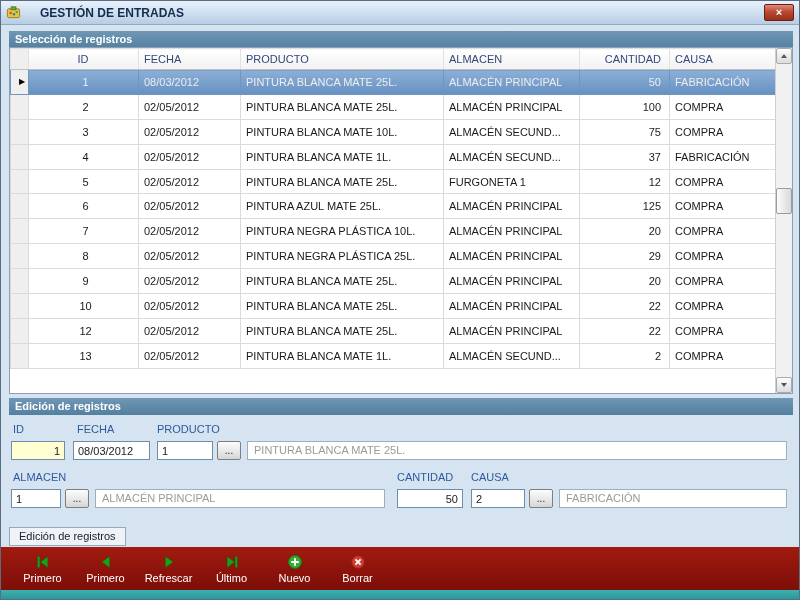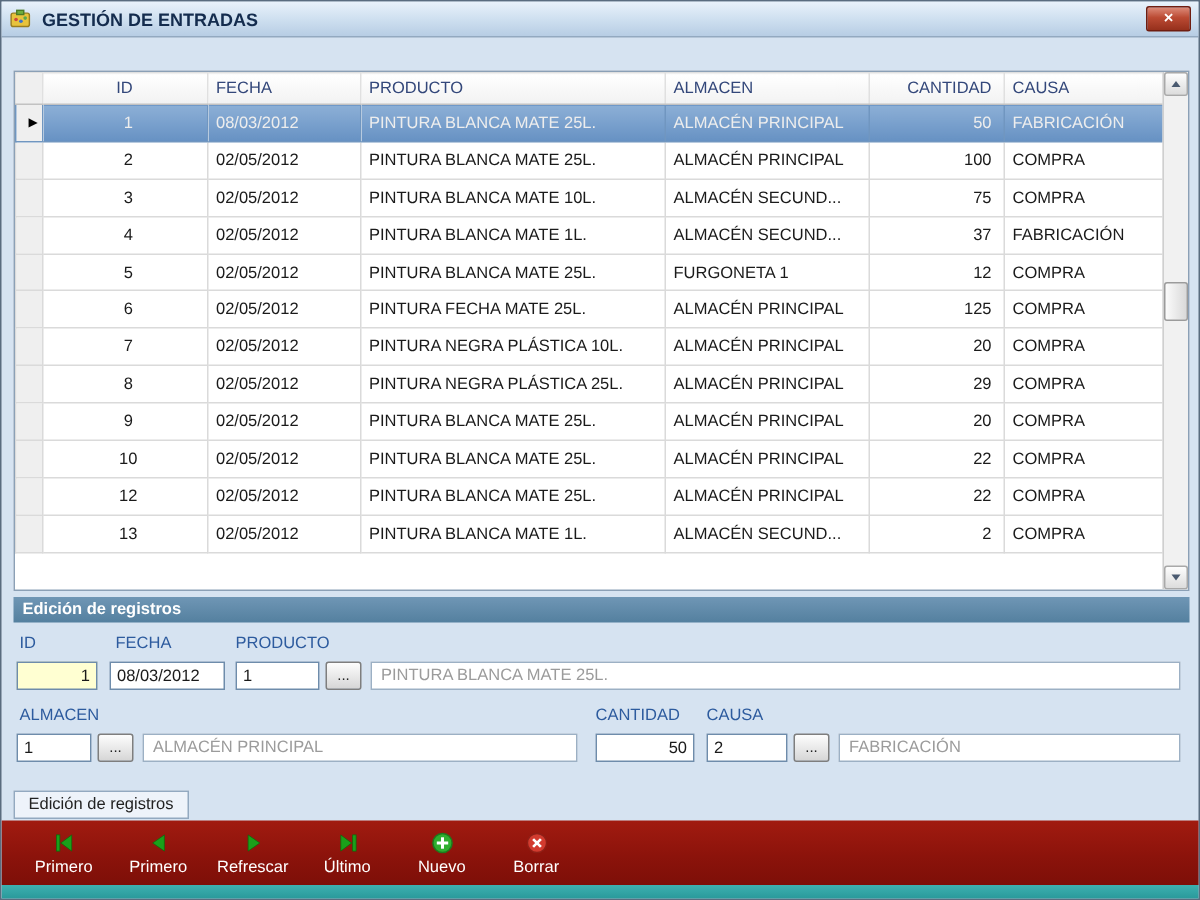--- a/index.html
+++ b/index.html
@@ -10,21 +10,21 @@
     font-family:"Liberation Sans",sans-serif;overflow:hidden;
   }
   
   .titlebar{
     position:absolute;left:0;top:0;width:100%;height:24px;
     background:linear-gradient(180deg,#e9f2fb 0%,#cfe0f0 50%,#b7cde4 100%);
     border-bottom:1px solid #93a9c0;
     display:flex;align-items:center;padding:0 5px;
   }
   .app-icon{width:16px;height:16px;display:inline-flex;align-items:center;}
-  .title-text{font-size:12px;font-weight:bold;color:#142c4e;margin-left:6px;flex:1;}
+  .title-text{font-size:12px;font-weight:bold;color:#142c4e;margin-left:18px;flex:1;}
   .close-btn{
     width:30px;height:17px;border:1px solid #6f1d10;border-radius:2px;
     background:linear-gradient(180deg,#dd8b79 0%,#bb4a33 45%,#96301c 100%);
     color:#ffffff;font-size:11px;font-weight:bold;line-height:15px;text-align:center;cursor:pointer;
   }
   
   .section-header{
     position:absolute;left:8px;width:784px;height:17px;
     background:linear-gradient(180deg,#6f96b5 0%,#54809f 100%);
     color:#ffffff;font-size:11px;font-weight:bold;line-height:17px;padding-left:6px;
@@ -109,20 +109,21 @@
         <rect x="5.5" y="2" width="5" height="3" fill="#6fae3f" stroke="#4a7a26"></rect>
         <circle cx="5" cy="8.5" r="1.3" fill="#d04a3a"></circle>
         <circle cx="8.5" cy="9.8" r="1.3" fill="#3f72c8"></circle>
         <circle cx="11.5" cy="7.5" r="1.3" fill="#58a84e"></circle>
       </svg>
     </span>
     <span class="title-text">GESTIÓN DE ENTRADAS</span>
     <span class="close-btn">×</span>
   </div>
 
+  <div class="section-header sel-header">Selección de registros</div>
 
   <div class="grid">
     <table class="records">
       <colgroup>
         <col style="width:18px">
           <col style="width:110px">
           <col style="width:102px">
         <col style="width:203px">
           <col style="width:136px">
           <col style="width:90px">
@@ -182,21 +183,21 @@
             <td class="col-fecha">02/05/2012</td>
             <td class="col-producto">PINTURA BLANCA MATE 25L.</td>
             <td class="col-almacen">FURGONETA 1</td>
             <td class="col-cantidad">12</td>
             <td class="col-causa">COMPRA</td>
           </tr>
           <tr>
             <td class="sel-cell"></td>
             <td class="col-id">6</td>
             <td class="col-fecha">02/05/2012</td>
-            <td class="col-producto">PINTURA FECHA MATE 25L.</td>
+            <td class="col-producto">PINTURA AZUL MATE 25L.</td>
             <td class="col-almacen">ALMACÉN PRINCIPAL</td>
             <td class="col-cantidad">125</td>
             <td class="col-causa">COMPRA</td>
           </tr>
           <tr>
             <td class="sel-cell"></td>
             <td class="col-id">7</td>
             <td class="col-fecha">02/05/2012</td>
             <td class="col-producto">PINTURA NEGRA PLÁSTICA 10L.</td>
             <td class="col-almacen">ALMACÉN PRINCIPAL</td>

